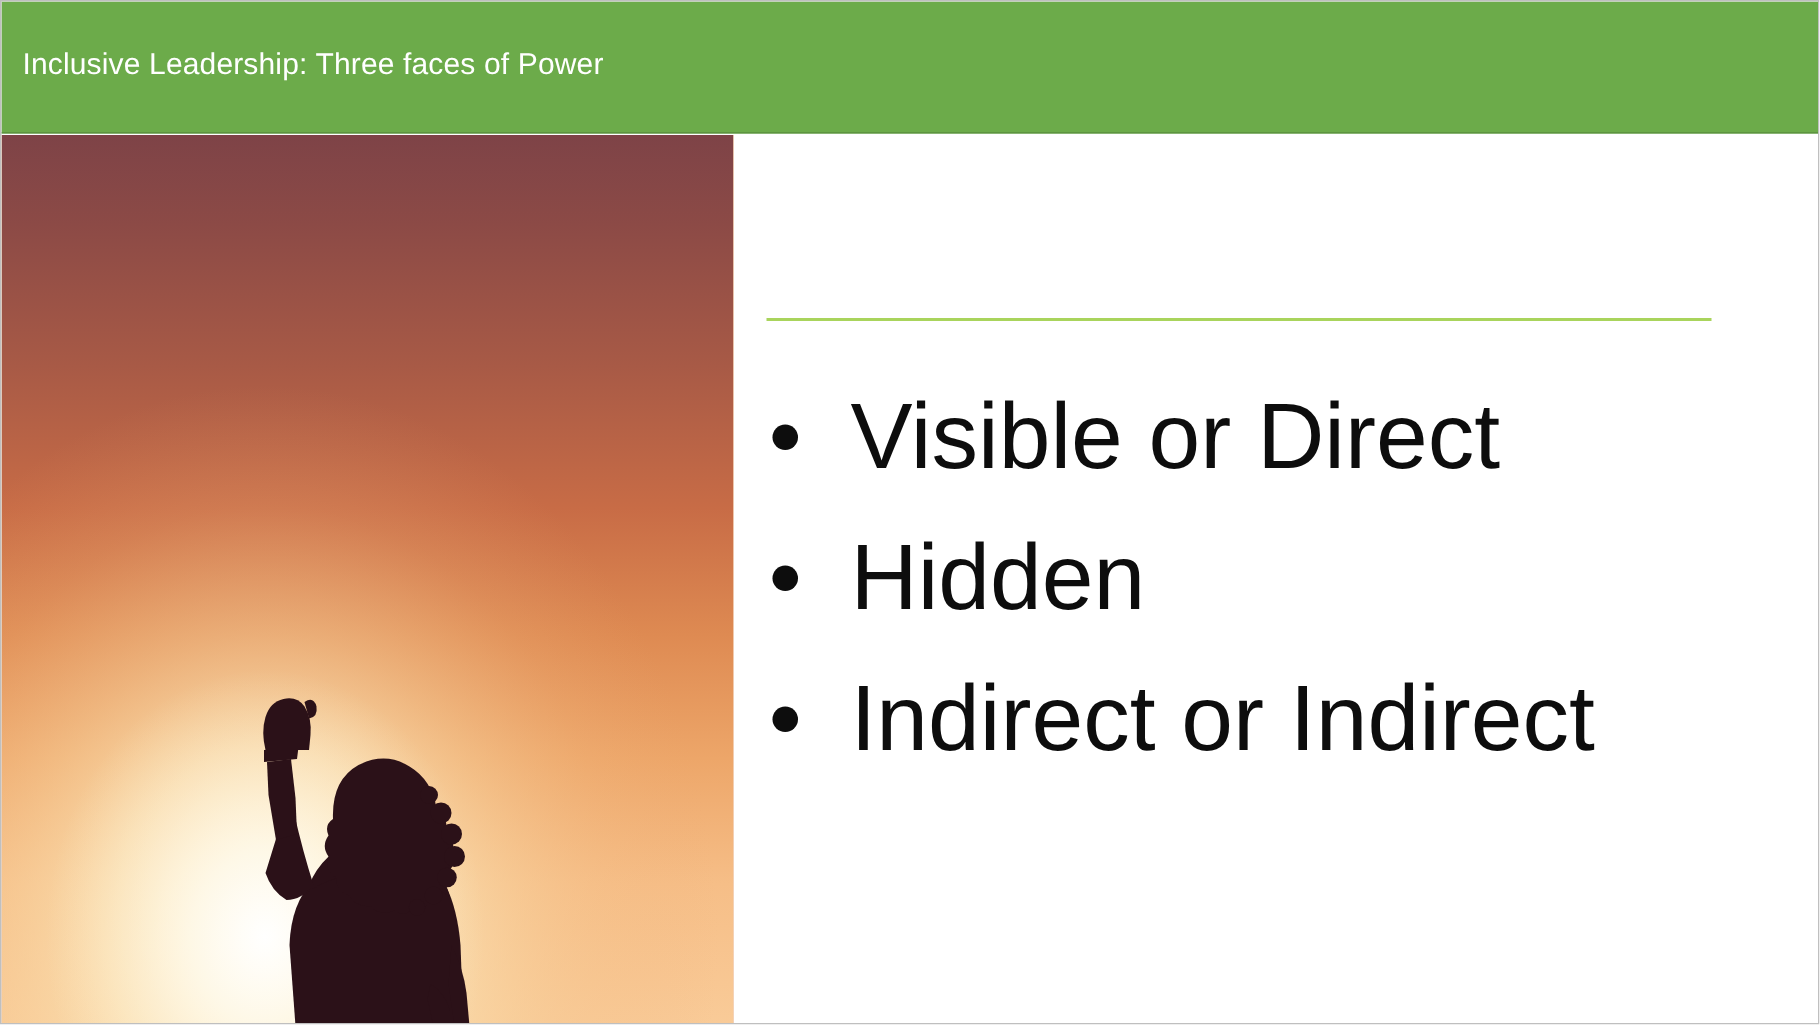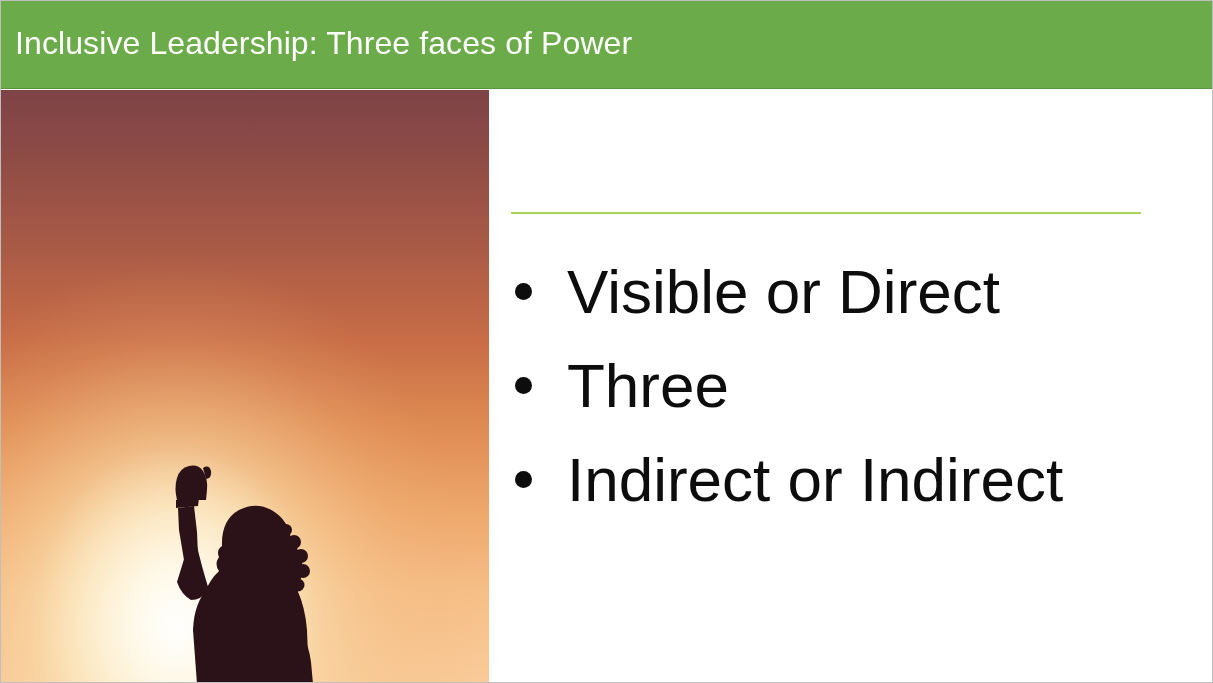--- a/index.html
+++ b/index.html
@@ -30,21 +30,21 @@
     width: 1213px;
     height: 88px;
     background: #6cab4a;
     box-sizing: border-box;
     border-bottom: 1px solid #5d9440;
   }
   .header-title {
     position: absolute;
     left: 14px;
     top: 22px;
-    font-size: 32px;
+    font-size: 20px;
     line-height: 40px;
     color: #ffffff;
     letter-spacing: 0.1px;
     white-space: nowrap;
     font-weight: normal;
     margin: 0;
   }
 
   
   .photo-panel {
@@ -239,21 +239,21 @@
   <div class="content-panel">
     <div class="accent-rule"></div>
 
     <ul class="bullet-list">
       <li class="bullet-item">
         <span class="bullet-dot"></span>
         <span class="bullet-label">Visible or Direct</span>
       </li>
       <li class="bullet-item">
         <span class="bullet-dot"></span>
-        <span class="bullet-label">Three</span>
+        <span class="bullet-label">Hidden</span>
       </li>
       <li class="bullet-item">
         <span class="bullet-dot"></span>
         <span class="bullet-label">Indirect or Indirect</span>
       </li>
     </ul>
   </div>
 
 </div>
 

